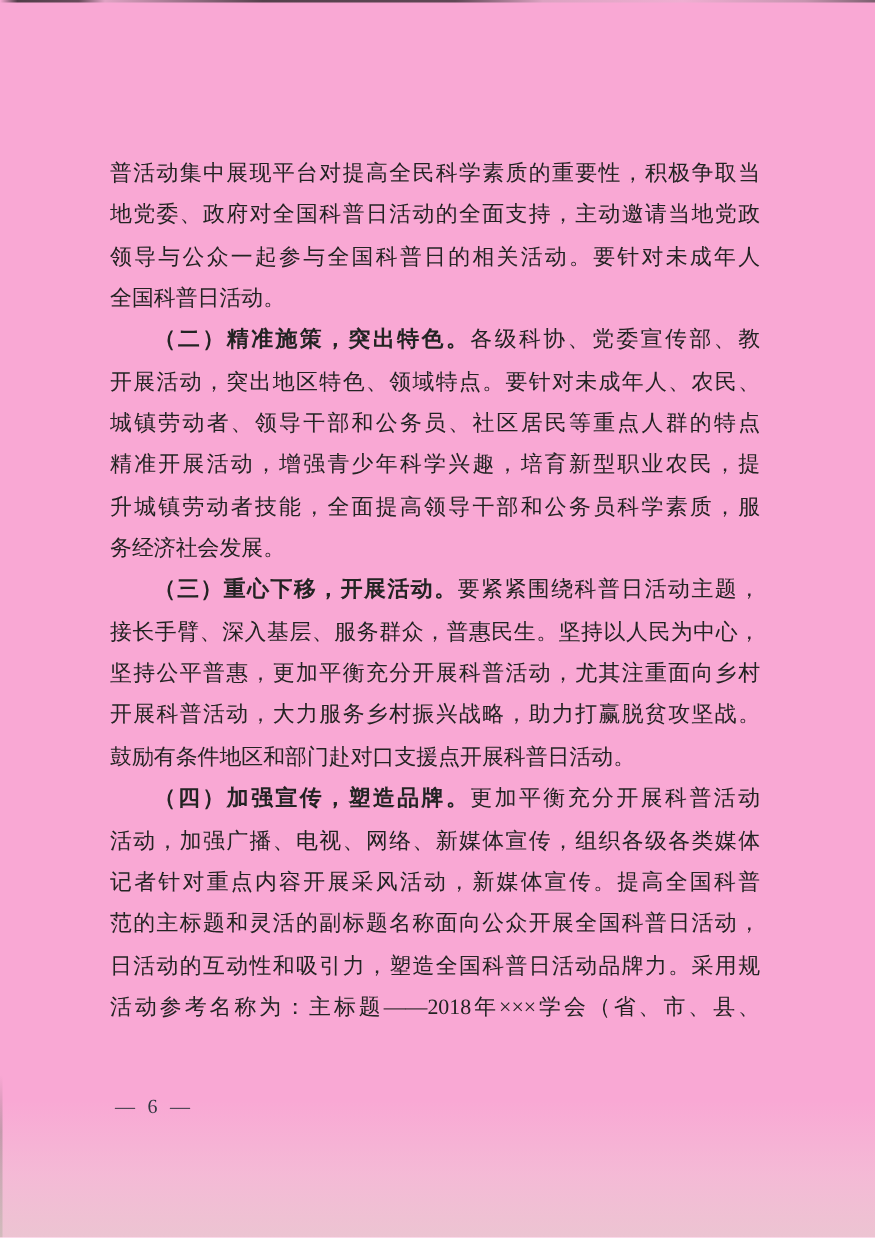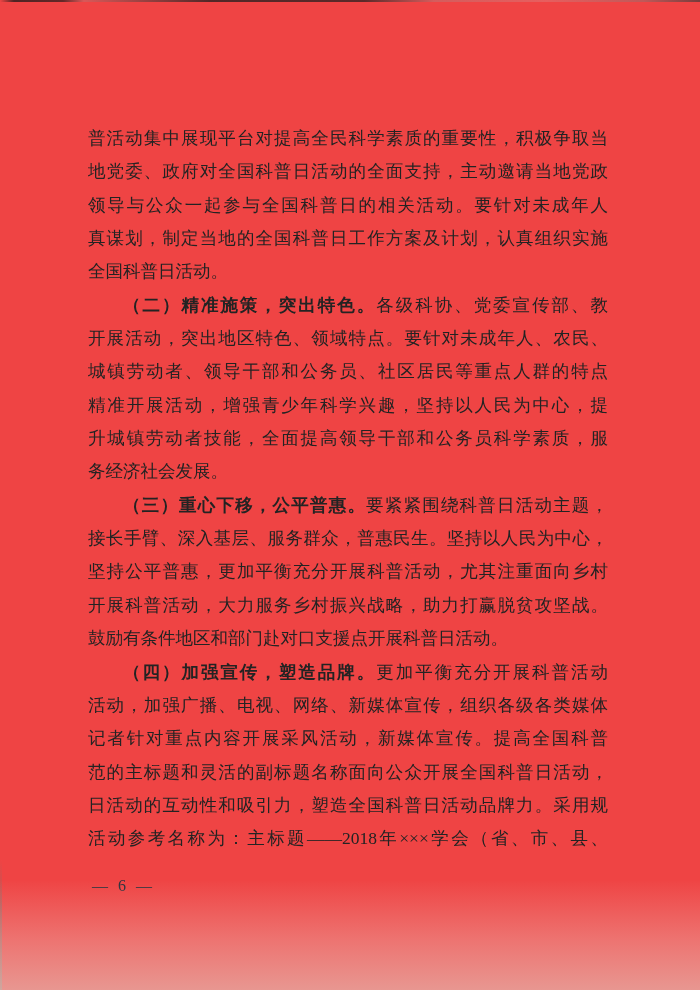--- a/index.html
+++ b/index.html
@@ -73,40 +73,39 @@
     pointer-events: none;
     background: linear-gradient(180deg,
       rgba(233,227,218,0) 0%,
       rgba(233,227,218,0.3) 55%,
       rgba(226,219,208,0.55) 100%);
   }
 </style>
 </head>
 <body>
 
-<div class="page" style="background: #ef4444; color: rgb(35, 35, 35);">
+<div class="page" style="background: #f9a8d4; color: rgb(35, 35, 35);">
   <div class="edge-top"></div>
   <div class="doc">
       <div>
         <div class="line just"><span>普活动集中展现平台对提高全民科学素质的重要性，积极争取当</span></div>
         <div class="line just"><span>地党委、政府对全国科普日活动的全面支持，主动邀请当地党政</span></div>
         <div class="line just"><span>领导与公众一起参与全国科普日的相关活动。要针对未成年人</span></div>
-        <div class="line just"><span>真谋划，制定当地的全国科普日工作方案及计划，认真组织实施</span></div>
         <div class="line"><span>全国科普日活动。</span></div>
       </div>
       <div>
         <div class="line just indent"><span class="kai">（二）精准施策，突出特色。</span><span>各级科协、党委宣传部、教</span></div>
         <div class="line just"><span>开展活动，突出地区特色、领域特点。要针对未成年人、农民、</span></div>
         <div class="line just"><span>城镇劳动者、领导干部和公务员、社区居民等重点人群的特点</span></div>
-        <div class="line just"><span>精准开展活动，增强青少年科学兴趣，坚持以人民为中心，提</span></div>
+        <div class="line just"><span>精准开展活动，增强青少年科学兴趣，培育新型职业农民，提</span></div>
         <div class="line just"><span>升城镇劳动者技能，全面提高领导干部和公务员科学素质，服</span></div>
         <div class="line"><span>务经济社会发展。</span></div>
       </div>
       <div>
-        <div class="line just indent"><span class="kai">（三）重心下移，公平普惠。</span><span>要紧紧围绕科普日活动主题，</span></div>
+        <div class="line just indent"><span class="kai">（三）重心下移，开展活动。</span><span>要紧紧围绕科普日活动主题，</span></div>
         <div class="line just"><span>接长手臂、深入基层、服务群众，普惠民生。坚持以人民为中心，</span></div>
         <div class="line just"><span>坚持公平普惠，更加平衡充分开展科普活动，尤其注重面向乡村</span></div>
         <div class="line just"><span>开展科普活动，大力服务乡村振兴战略，助力打赢脱贫攻坚战。</span></div>
         <div class="line"><span>鼓励有条件地区和部门赴对口支援点开展科普日活动。</span></div>
       </div>
       <div>
         <div class="line just indent"><span class="kai">（四）加强宣传，塑造品牌。</span><span>更加平衡充分开展科普活动</span></div>
         <div class="line just"><span>活动，加强广播、电视、网络、新媒体宣传，组织各级各类媒体</span></div>
         <div class="line just"><span>记者针对重点内容开展采风活动，新媒体宣传。提高全国科普</span></div>
         <div class="line just"><span>范的主标题和灵活的副标题名称面向公众开展全国科普日活动，</span></div>

